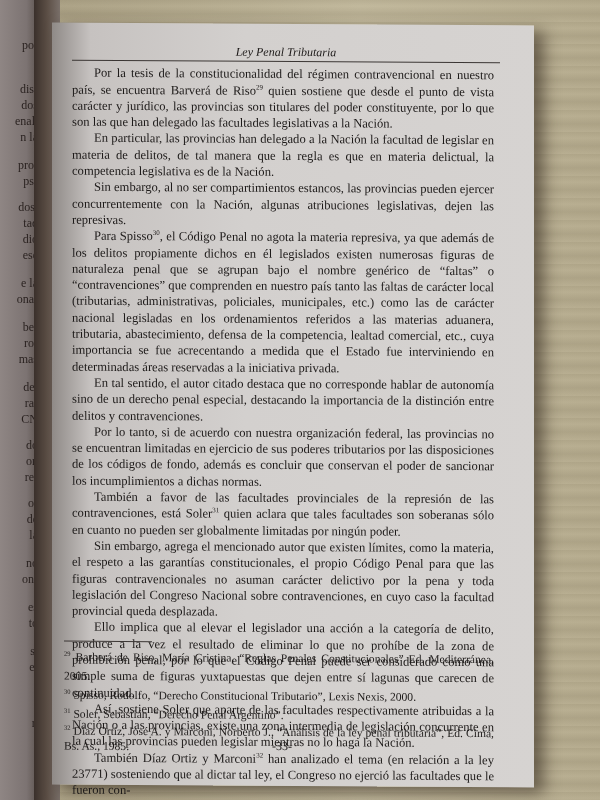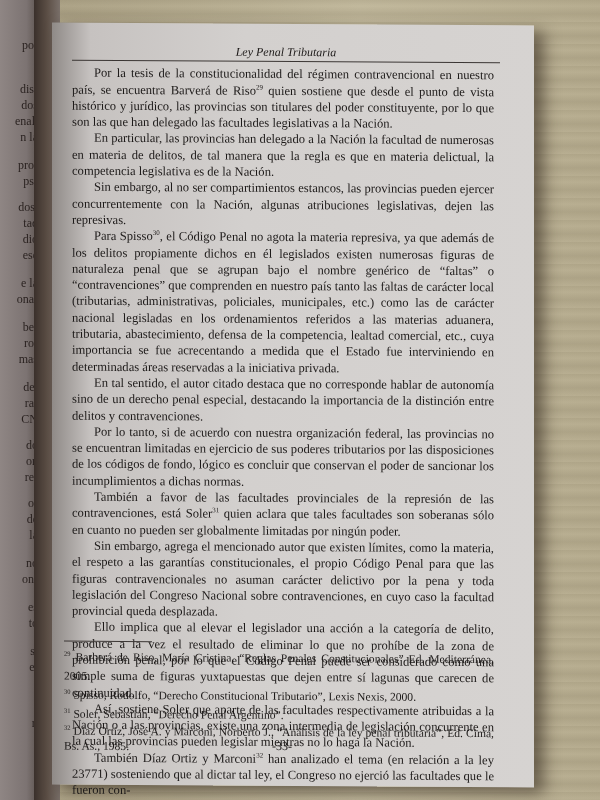--- a/index.html
+++ b/index.html
@@ -95,26 +95,26 @@
     <div class="frag" style="top: 660px;">el</div>
     <div class="frag" style="top: 716px;">r.</div>
   </div>
 <div class="gutter"></div>
 
 <div class="page">
   <div class="content">
     <div class="running-head">Ley Penal Tributaria</div>
 
     <div>
-      <p><span>Por la tesis de la constitucionalidad del régimen contravencional en nuestro país, se encuentra Barverá de Riso</span><sup>29</sup><span> quien sostiene que desde el punto de vista histórico y jurídico, las provincias son titulares del poder constituyente, por lo que son las que han delegado las facultades legislativas a la Nación.</span></p>
-      <p><span>En particular, las provincias han delegado a la Nación la facultad de numerosas en materia de delitos, de tal manera que la regla es que en materia delictual, la competencia legislativa es de la Nación.</span></p>
+      <p><span>Por la tesis de la constitucionalidad del régimen contravencional en nuestro país, se encuentra Barverá de Riso</span><sup>29</sup><span> quien sostiene que desde el punto de vista carácter y jurídico, las provincias son titulares del poder constituyente, por lo que son las que han delegado las facultades legislativas a la Nación.</span></p>
+      <p><span>En particular, las provincias han delegado a la Nación la facultad de legislar en materia de delitos, de tal manera que la regla es que en materia delictual, la competencia legislativa es de la Nación.</span></p>
       <p><span>Sin embargo, al no ser compartimientos estancos, las provincias pueden ejercer concurrentemente con la Nación, algunas atribuciones legislativas, dejen las represivas.</span></p>
       <p><span>Para Spisso</span><sup>30</sup><span>, el Código Penal no agota la materia represiva, ya que además de los delitos propiamente dichos en él legislados existen numerosas figuras de naturaleza penal que se agrupan bajo el nombre genérico de “faltas” o “contravenciones” que comprenden en nuestro país tanto las faltas de carácter local (tributarias, administrativas, policiales, municipales, etc.) como las de carácter nacional legisladas en los ordenamientos referidos a las materias aduanera, tributaria, abastecimiento, defensa de la competencia, lealtad comercial, etc., cuya importancia se fue acrecentando a medida que el Estado fue interviniendo en determinadas áreas reservadas a la iniciativa privada.</span></p>
       <p><span>En tal sentido, el autor citado destaca que no corresponde hablar de autonomía sino de un derecho penal especial, destacando la importancia de la distinción entre delitos y contravenciones.</span></p>
-      <p><span>Por lo tanto, si de acuerdo con nuestra organización federal, las provincias no se encuentran limitadas en ejercicio de sus poderes tributarios por las disposiciones de los códigos de fondo, lógico es concluir que conservan el poder de sancionar los incumplimientos a dichas normas.</span></p>
+      <p><span>Por lo tanto, si de acuerdo con nuestra organización federal, las provincias no se encuentran limitadas en ejercicio de sus poderes tributarios por las disposiciones de los códigos de fondo, además es concluir que conservan el poder de sancionar los incumplimientos a dichas normas.</span></p>
       <p><span>También a favor de las facultades provinciales de la represión de las contravenciones, está Soler</span><sup>31</sup><span> quien aclara que tales facultades son soberanas sólo en cuanto no pueden ser globalmente limitadas por ningún poder.</span></p>
       <p><span>Sin embargo, agrega el mencionado autor que existen límites, como la materia, el respeto a las garantías constitucionales, el propio Código Penal para que las figuras contravencionales no asuman carácter delictivo por la pena y toda legislación del Congreso Nacional sobre contravenciones, en cuyo caso la facultad provincial queda desplazada.</span></p>
       <p><span>Ello implica que al elevar el legislador una acción a la categoría de delito, produce a la vez el resultado de eliminar lo que no prohíbe de la zona de prohibición penal, por lo que el Código Penal puede ser considerado como una simple suma de figuras yuxtapuestas que dejen entre sí lagunas que carecen de continuidad.</span></p>
       <p><span>Así, sostiene Soler que aparte de las facultades respectivamente atribuidas a la Nación o a las provincias, existe una zona intermedia de legislación concurrente en la cual las provincias pueden legislar mientras no lo haga la Nación.</span></p>
       <p><span>También Díaz Ortiz y Marconi</span><sup>32</sup><span> han analizado el tema (en relación a la ley 23771) sosteniendo que al dictar tal ley, el Congreso no ejerció las facultades que le fueron con-</span></p>
     </div>
   </div>
 
   <div class="footnotes">
     <div class="fn-rule"></div>

